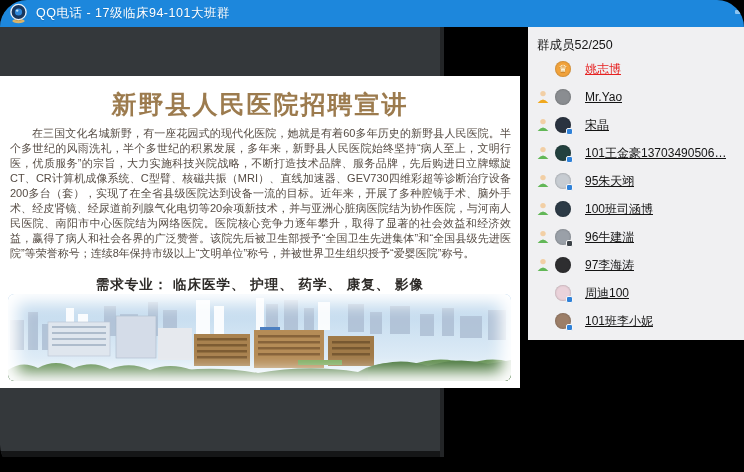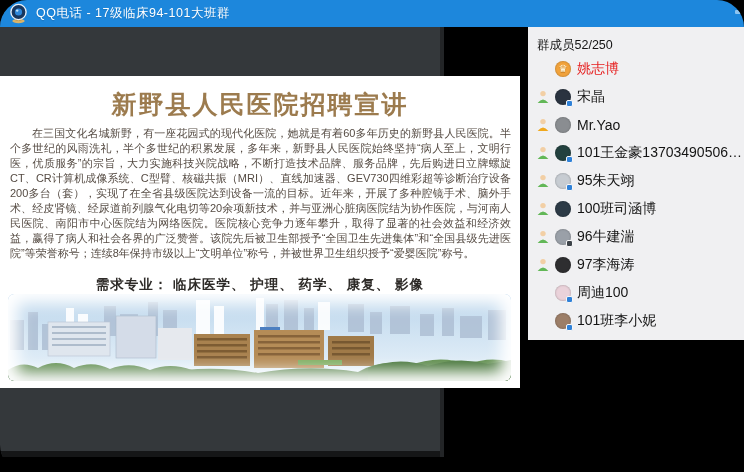--- a/index.html
+++ b/index.html
@@ -55,22 +55,22 @@
   .member-row{display:flex;align-items:center;height:28px;}
   .status-slot{width:15px;height:14px;flex:0 0 auto;display:flex;
     align-items:flex-end;}
   .avatar{position:relative;width:16px;height:16px;border-radius:50%;
     margin-left:4px;flex:0 0 auto;display:flex;align-items:center;
     justify-content:center;box-shadow:inset 0 0 2px rgba(0,0,0,.35);}
   .avatar.owner{font-size:10px;color:#fff7dd;line-height:16px;
     text-shadow:0 1px 1px rgba(140,80,0,.6);}
   .badge{position:absolute;right:-2px;bottom:-2px;width:7px;height:7px;
     border-radius:2px;border:1px solid #f7f7f8;}
-  .member-name{margin-left:6px;font-size:14px;color:#141414;
-    white-space:nowrap;overflow:hidden;text-overflow:ellipsis;max-width:165px;}
+  .member-name{margin-left:14px;font-size:12px;color:#141414;
+    white-space:nowrap;overflow:hidden;text-overflow:ellipsis;max-width:165px;text-decoration:underline;}
   .member-name.red{color:var(--red-name);}
 </style>
 </head>
 <body>
 
 <div class="window">
 
   <div class="titlebar">
     <svg class="cam" viewBox="0 0 21 21">
       <ellipse cx="10.5" cy="18" rx="6.2" ry="2.2" fill="#d8b46a"></ellipse>
@@ -175,45 +175,45 @@
     <div class="member-list">
         <div class="member-row">
           <span class="status-slot"></span>
           <span class="avatar owner" style="background: rgb(242, 163, 60);">♛</span>
           <span class="member-name red">姚志博</span>
         </div>
         <div class="member-row">
           <span class="status-slot">
             <svg width="14" height="14" viewBox="0 0 14 14">
               <circle cx="7" cy="3.6" r="2.7" fill="#f2cfa5"></circle>
-              <path d="M1.6 13 Q7 5.8 12.4 13 Z" fill="#62b757"></path>
-            </svg>
-          </span>
-          <span class="avatar" style="background: rgb(42, 51, 64);">
-            <i class="badge" style="background: rgb(47, 129, 216);"></i>
-          </span>
-          <span class="member-name">宋晶</span>
-        </div>
-        <div class="member-row">
-          <span class="status-slot">
-            <svg width="14" height="14" viewBox="0 0 14 14">
-              <circle cx="7" cy="3.6" r="2.7" fill="#f2cfa5"></circle>
               <path d="M1.6 13 Q7 5.8 12.4 13 Z" fill="#f0a81e"></path>
             </svg>
           </span>
           <span class="avatar" style="background: rgb(138, 141, 145);"></span>
           <span class="member-name">Mr.Yao</span>
         </div>
         <div class="member-row">
           <span class="status-slot">
             <svg width="14" height="14" viewBox="0 0 14 14">
               <circle cx="7" cy="3.6" r="2.7" fill="#f2cfa5"></circle>
               <path d="M1.6 13 Q7 5.8 12.4 13 Z" fill="#62b757"></path>
             </svg>
           </span>
+          <span class="avatar" style="background: rgb(42, 51, 64);">
+            <i class="badge" style="background: rgb(47, 129, 216);"></i>
+          </span>
+          <span class="member-name">宋晶</span>
+        </div>
+        <div class="member-row">
+          <span class="status-slot">
+            <svg width="14" height="14" viewBox="0 0 14 14">
+              <circle cx="7" cy="3.6" r="2.7" fill="#f2cfa5"></circle>
+              <path d="M1.6 13 Q7 5.8 12.4 13 Z" fill="#62b757"></path>
+            </svg>
+          </span>
           <span class="avatar" style="background: rgb(35, 65, 63);">
             <i class="badge" style="background: rgb(47, 129, 216);"></i>
           </span>
           <span class="member-name">101王金豪13703490506…</span>
         </div>
         <div class="member-row">
           <span class="status-slot">
             <svg width="14" height="14" viewBox="0 0 14 14">
               <circle cx="7" cy="3.6" r="2.7" fill="#f2cfa5"></circle>
               <path d="M1.6 13 Q7 5.8 12.4 13 Z" fill="#62b757"></path>

